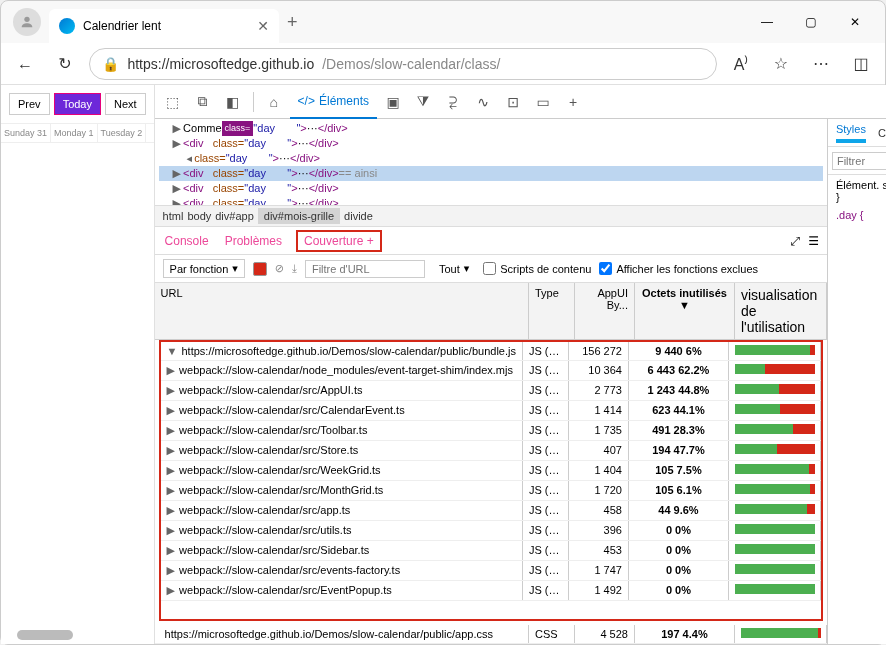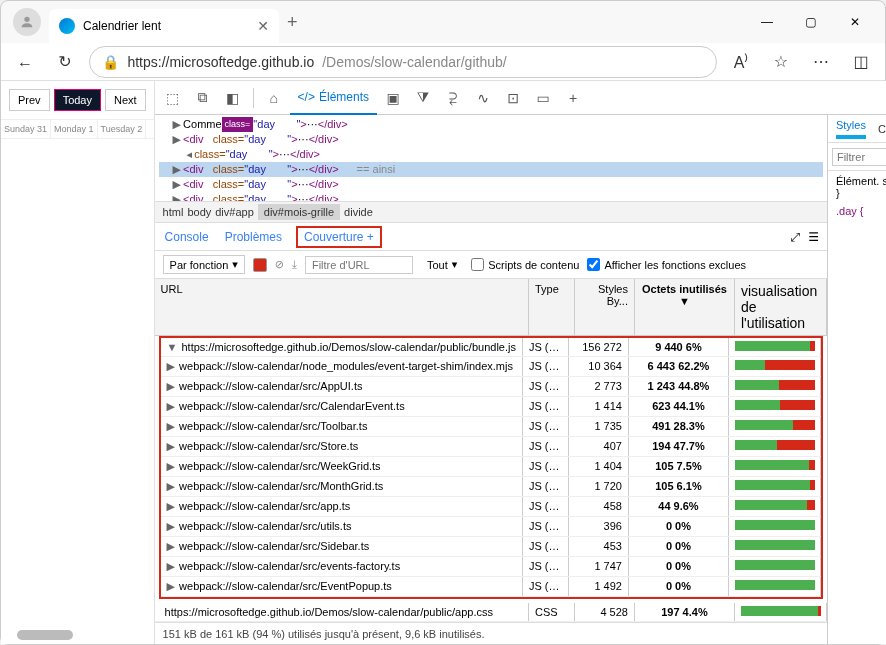--- a/index.html
+++ b/index.html
@@ -20,55 +20,55 @@
 .nav-btn { width: 32px; height: 32px; display: flex; align-items: center; justify-content: center; cursor: pointer; font-size: 16px; color: #333; }
 .url-box { flex: 1; height: 32px; border: 1px solid #ccc; border-radius: 16px; display: flex; align-items: center; padding: 0 12px; gap: 8px; font-size: 14px; }
 .url-domain { color: #333; }
 .url-path { color: #888; }
 
 .content { flex: 1; display: flex; position: relative; background: #fff; }
 
 .page-left { width: 170px; background: #fff; border-right: 1px solid #e0e0e0; }
 .page-toolbar { display: flex; gap: 4px; padding: 8px; }
 .page-btn { padding: 4px 8px; font-size: 11px; border: 1px solid #ccc; background: #fff; cursor: pointer; }
-.page-btn.today { background: #0f172a; color: #fff; border-color: #e6007a; }
+.page-btn.today { background: #6d28d9; color: #fff; border-color: #e6007a; }
 .weektabs { display: flex; font-size: 9px; color: #888; border-top: 1px solid #eee; border-bottom: 1px solid #eee; }
 .weektab { padding: 4px 3px; border-right: 1px solid #eee; }
 
 .devtools { flex: 1; display: flex; flex-direction: column; background: #fff; }
 .dt-tabs { height: 34px; display: flex; align-items: center; border-bottom: 1px solid #ccc; padding: 0 4px; gap: 2px; }
 .dt-tab-icon { width: 28px; height: 28px; display: flex; align-items: center; justify-content: center; cursor: pointer; color: #555; font-size: 14px; }
 .dt-tab { padding: 0 8px; height: 34px; display: flex; align-items: center; font-size: 12px; cursor: pointer; gap: 4px; color: #333; }
 .dt-tab.active { border-bottom: 2px solid #0078d4; color: #0078d4; }
 
 .dt-body { flex: 1; display: flex; }
 .dt-main { flex: 1; display: flex; flex-direction: column; min-width: 0; }
 
 .elements-panel { height: 86px; overflow: hidden; font-family: Consolas, monospace; font-size: 11px; padding: 2px 4px; line-height: 15px; }
 .el-line { white-space: nowrap; display: flex; }
 .el-caret { color: #666; margin-right: 2px; }
 .el-tag { color: #881280; }
 .el-attr { color: #994500; }
 .el-str { color: #1a1aa6; }
 .el-selected { background: #bdd6f0; }
-.el-hint { color: #888; margin-left: 18px; }
+.el-hint { color: #888; }
 
 .breadcrumb { height: 22px; background: #f3f3f3; border-top: 1px solid #ddd; border-bottom: 1px solid #ddd; display: flex; align-items: center; font-size: 11px; padding: 0 8px; gap: 4px; }
 .bc-item { color: #333; cursor: pointer; }
 .bc-item.sel { background: #d4d4d4; padding: 2px 6px; }
 
 .drawer-tabs { height: 28px; display: flex; align-items: center; padding: 0 8px; gap: 12px; font-size: 12px; border-bottom: 1px solid #ddd; }
-.drawer-tab { cursor: pointer; color: #3b82f6; position: relative; padding: 4px 2px; }
+.drawer-tab { cursor: pointer; color: #ec4899; position: relative; padding: 4px 2px; }
 .drawer-tab.active { border: 2px solid #d42818; padding: 2px 6px; }
 .drawer-right { margin-left: auto; display: flex; gap: 8px; }
 
 .coverage-toolbar { height: 28px; display: flex; align-items: center; padding: 0 8px; gap: 8px; font-size: 11px; border-bottom: 1px solid #ddd; }
 .cov-btn { padding: 2px 6px; border: 1px solid #ccc; background: #fff; cursor: pointer; font-size: 11px; display: flex; align-items: center; gap: 4px; }
 .record-btn { width: 14px; height: 14px; background: #d42818; border-radius: 2px; border: 1px solid #999; }
-.cov-input { border: 1px solid #ccc; padding: 2px 6px; font-size: 11px; width: 108px; }
+.cov-input { border: 1px solid #ccc; padding: 2px 6px; font-size: 11px; width: 120px; }
 .cov-check { display: flex; align-items: center; gap: 4px; }
 
 .coverage-table { flex: 1; overflow: auto; border: 2px solid #d42818; margin: 0 4px 4px 4px; }
 .ct-head { display: flex; background: #f3f3f3; border-bottom: 1px solid #ccc; font-size: 11px; position: sticky; top: 0; }
 .ct-col { padding: 4px 6px; border-right: 1px solid #ccc; }
 .ct-url { flex: 1; }
 .ct-type { width: 46px; }
 .ct-total { width: 60px; text-align: right; }
 .ct-unused { width: 100px; text-align: center; font-weight: bold; }
 .ct-viz { width: 92px; font-size: 14px; }
@@ -116,21 +116,21 @@
       <div class="win-btn">✕</div>
     </div>
   </div>
 
   <div class="addrbar">
     <div class="nav-btn">←</div>
     <div class="nav-btn">↻</div>
     <div class="url-box">
       <span>🔒</span>
       <span class="url-domain">https://microsoftedge.github.io</span>
-        <span class="url-path">/Demos/slow-calendar/github/</span>
+        <span class="url-path">/Demos/slow-calendar/class/</span>
     </div>
     <div class="nav-btn">A⁾</div>
     <div class="nav-btn">☆</div>
     <div class="nav-btn">⋯</div>
     <div class="nav-btn">◫</div>
   </div>
 
   <div class="content">
 
     <div class="page-left">
@@ -214,21 +214,21 @@
             <label class="cov-check">
                 <input type="checkbox" checked="" style="">
                 <span>Afficher les fonctions exclues</span>
               </label>
           </div>
 
           <div style="flex:1;overflow:auto;display:flex;flex-direction:column">
             <div class="ct-head">
               <div class="ct-col ct-url">URL</div>
               <div class="ct-col ct-type">Type</div>
-              <div class="ct-col ct-total">Styles By...</div>
+              <div class="ct-col ct-total">AppUI By...</div>
               <div class="ct-col ct-unused"><span>Octets inutilisés</span> ▼</div>
               <div class="ct-col ct-viz">visualisation de l'utilisation</div>
             </div>
             <div class="coverage-table" id="coverage-body">
                 <div class="ct-row">
                   <div class="ct-col ct-url"><span class="ct-caret">▼</span>https://microsoftedge.github.io/Demos/slow-calendar/public/bundle.js</div>
                   <div class="ct-col ct-type">JS (p...</div>
                   <div class="ct-col ct-total">156 272</div>
                   <div class="ct-col ct-unused">9 440 6%</div>
                   <div class="ct-col ct-viz">
@@ -392,23 +392,20 @@
                   <div class="ct-col ct-viz">
                     <div class="viz-bar">
                       <div class="viz-used" style="width:96%"></div>
                       <div class="viz-unused" style="width:4%"></div>
                     </div>
                   </div>
                 </div>
               </div>
           </div>
 
-          <div class="statusbar">
-            <span>151 kB de 161 kB (94 %) utilisés jusqu'à présent, 9,6 kB inutilisés.</span>
-          </div>
         </div>
 
         <div class="styles-panel">
           <div class="styles-tabs">
             <span class="styles-tab active">Styles</span>
             <span class="styles-tab">Calculé</span>
 
           </div>
           <div class="styles-filter">
             <input placeholder="Filtrer" style="">

